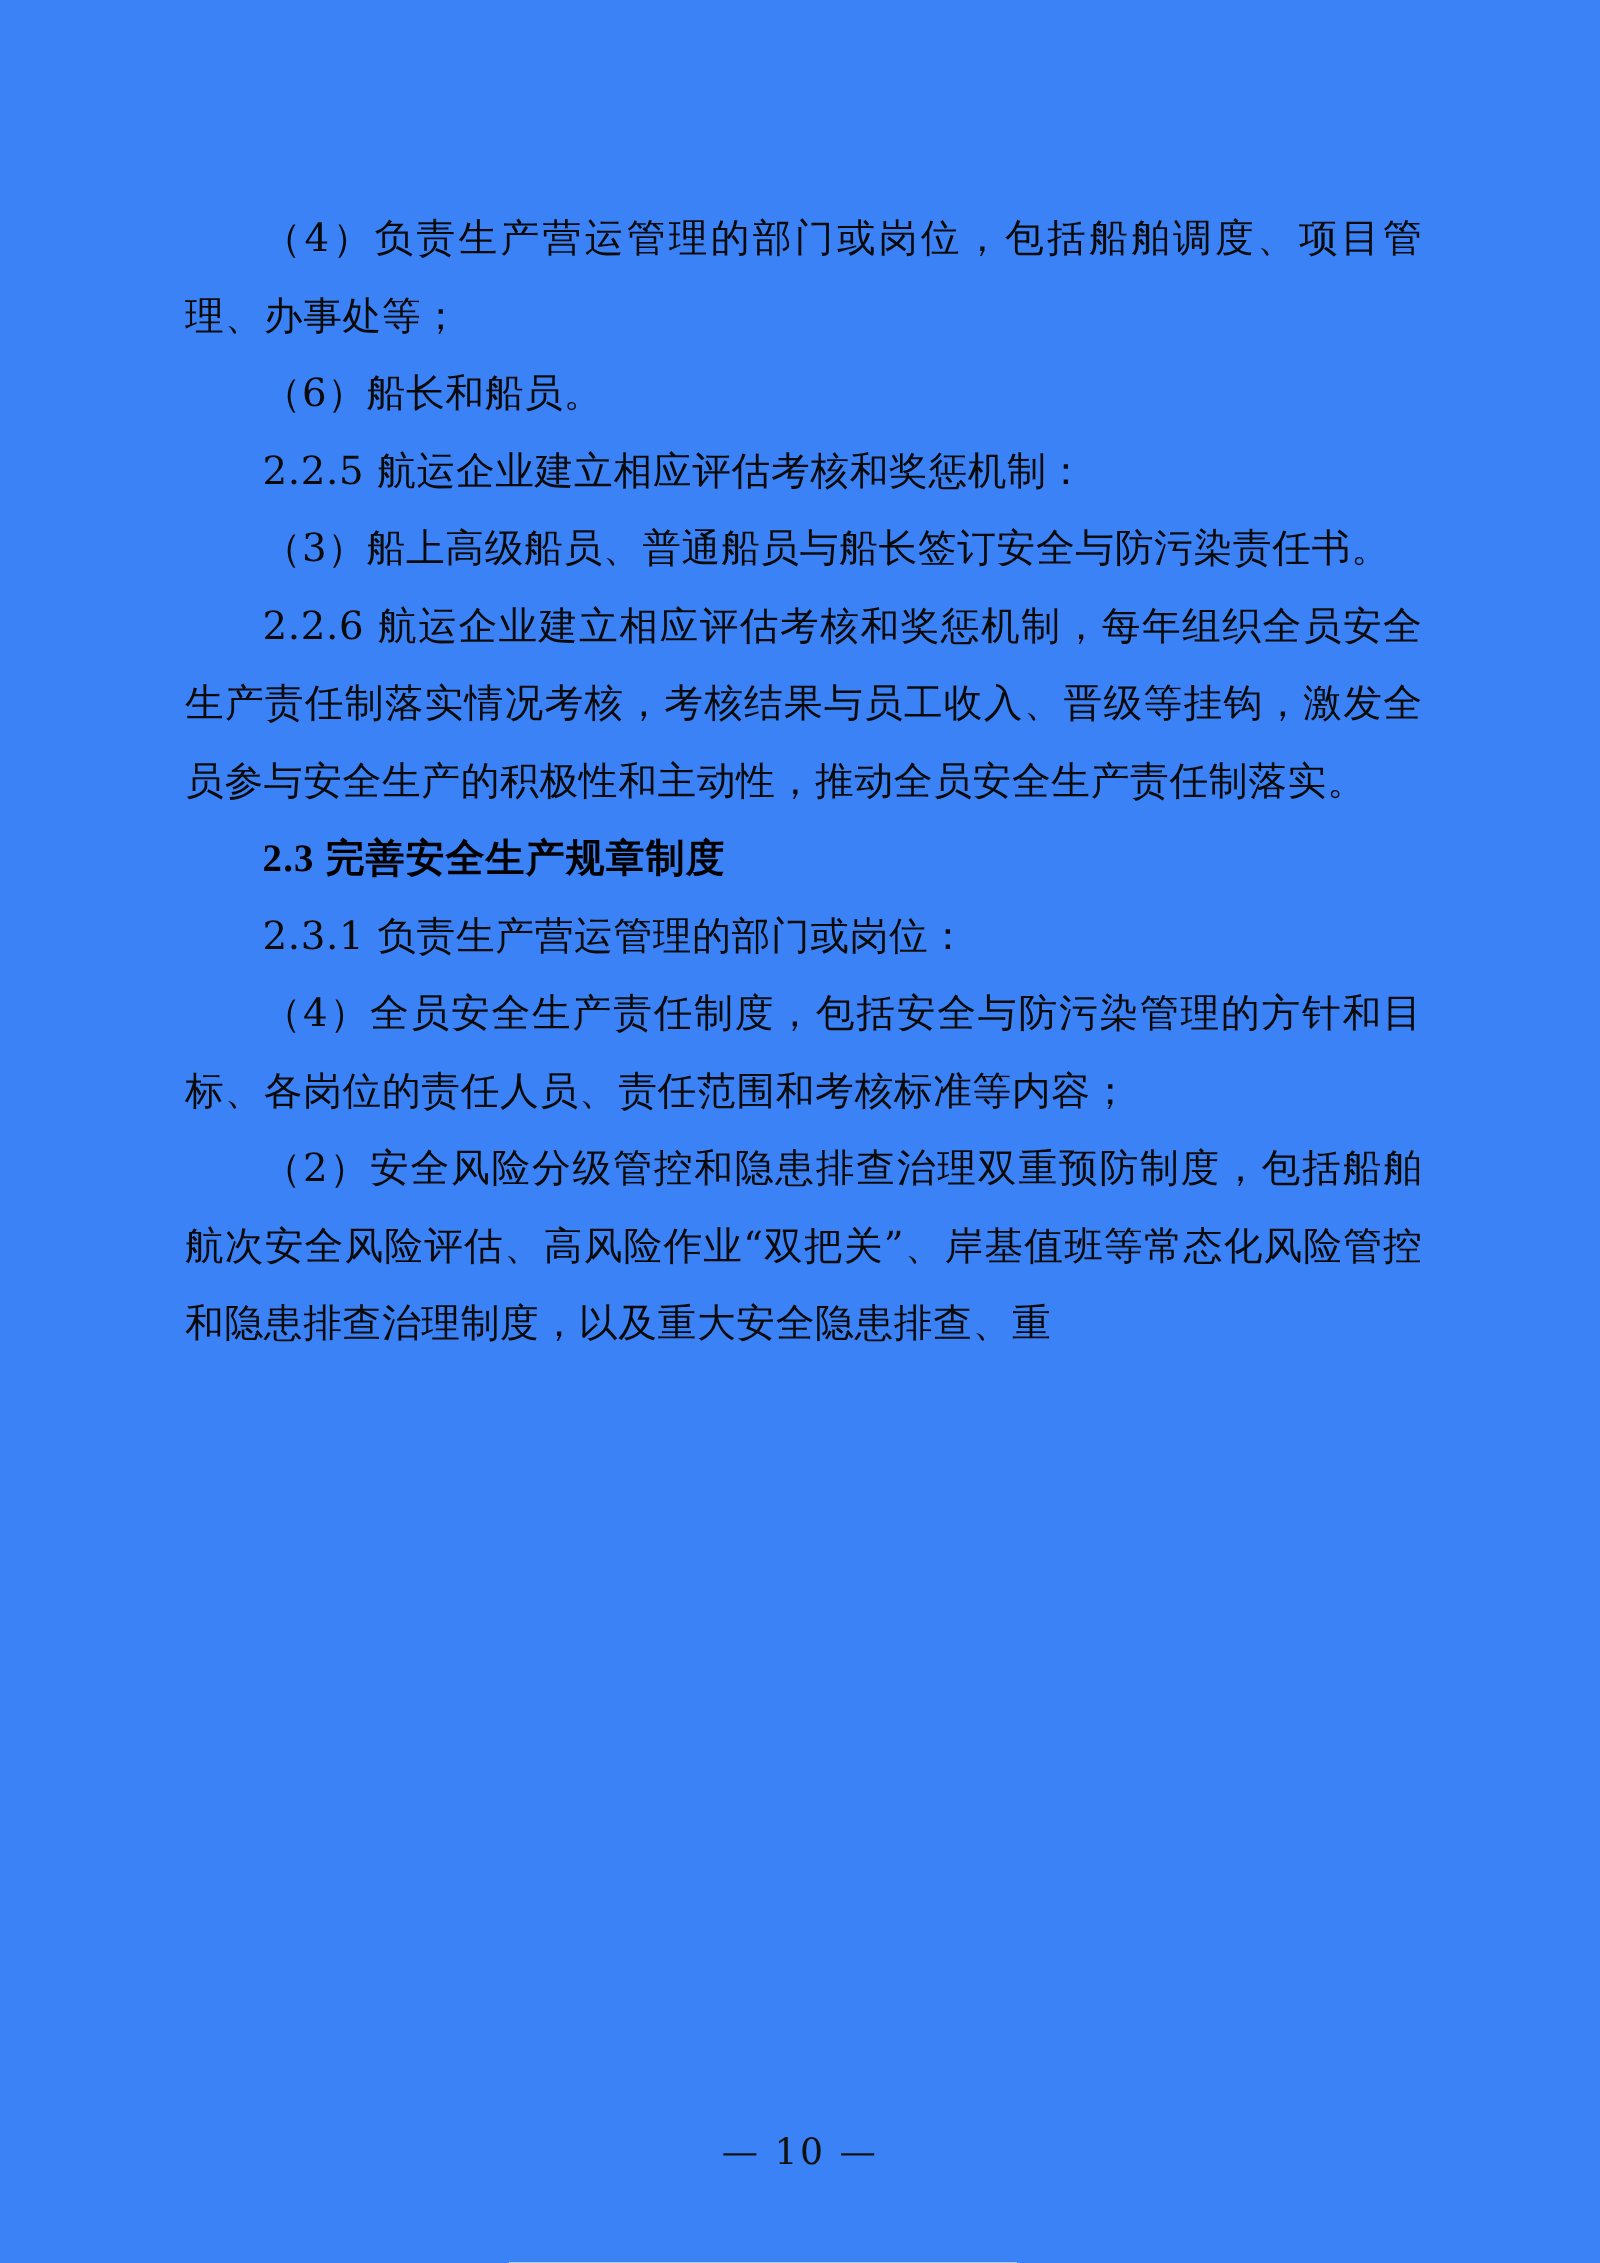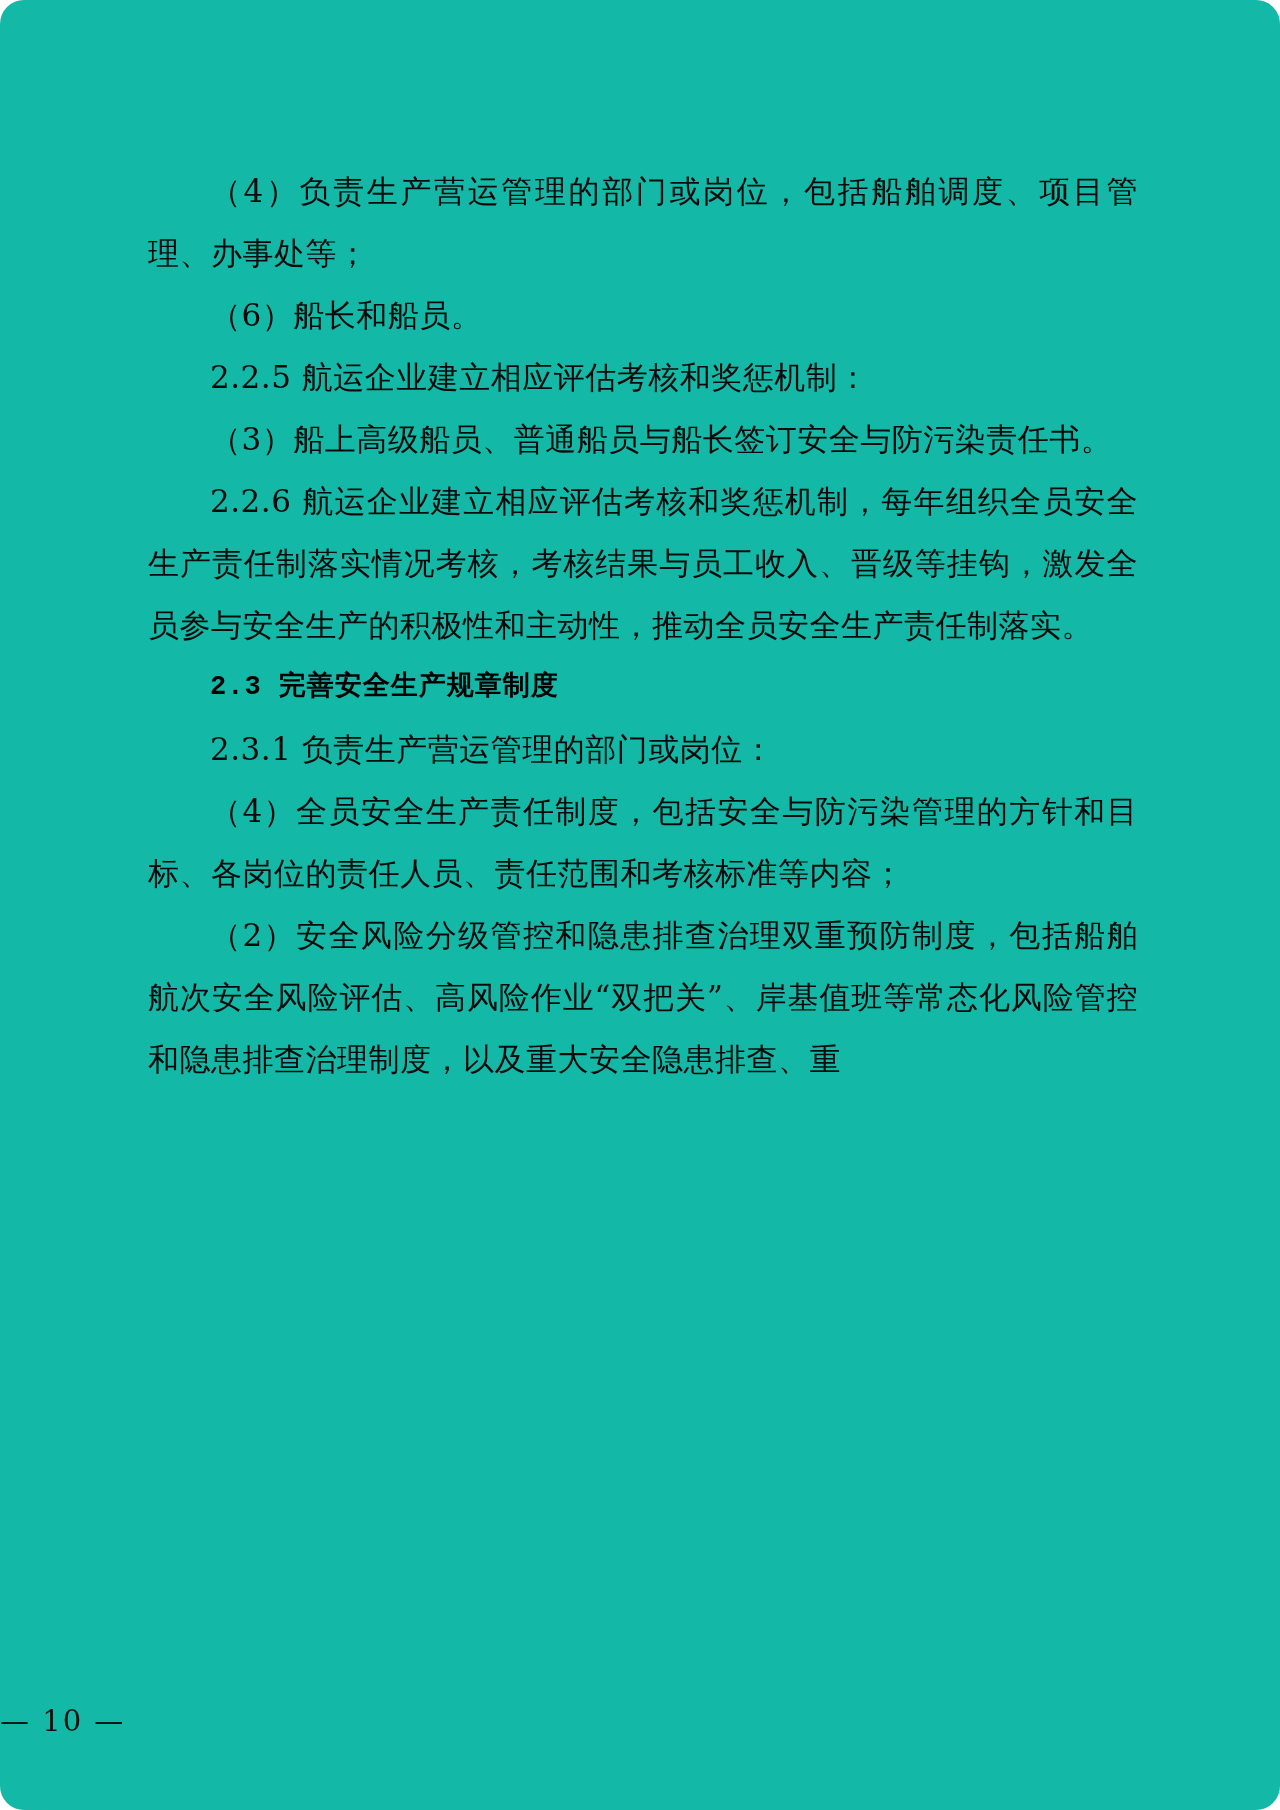--- a/index.html
+++ b/index.html
@@ -5,24 +5,23 @@
   html, body {
     margin: 0;
     padding: 0;
     background: #ffffff;
   }
   .page {
     position: relative;
     width: 1280px;
     height: 1810px;
     margin: 0 auto;
-    background: #14b8a6;
+    background: #3b82f6;
     box-sizing: border-box;
     overflow: hidden;
-    border-radius: 24px;
   }
   .content {
     position: absolute;
     left: 148px;
     top: 160px;
     width: 990px;
   }
   .para {
     font-family: "DejaVu Serif", "Liberation Serif", serif;
     font-size: 31px;
@@ -30,34 +29,35 @@
     color: #0a0a0a;
     text-align: justify;
     text-justify: inter-ideograph;
     margin: 0 0 0 0;
     letter-spacing: 0.5px;
   }
   .indent {
     text-indent: 62px;
   }
   .heading {
-    font-family: Liberation Mono, monospace;
+    font-family: Liberation Serif, serif;
     font-weight: bold;
-    font-size: 27px;
+    font-size: 31px;
     line-height: 62px;
     color: #000000;
     text-indent: 62px;
     margin: 0;
     letter-spacing: 1px;
   }
   .footer {
     position: absolute;
     left: 0;
     right: 0;
     bottom: 72px;
+    text-align: center;
     font-family: "DejaVu Serif", "Liberation Serif", serif;
     font-size: 29px;
     color: #111111;
     letter-spacing: 2px;
   }
   .page-number-wrap {
     display: inline-block;
     padding-left: 0;
   }
 </style>

